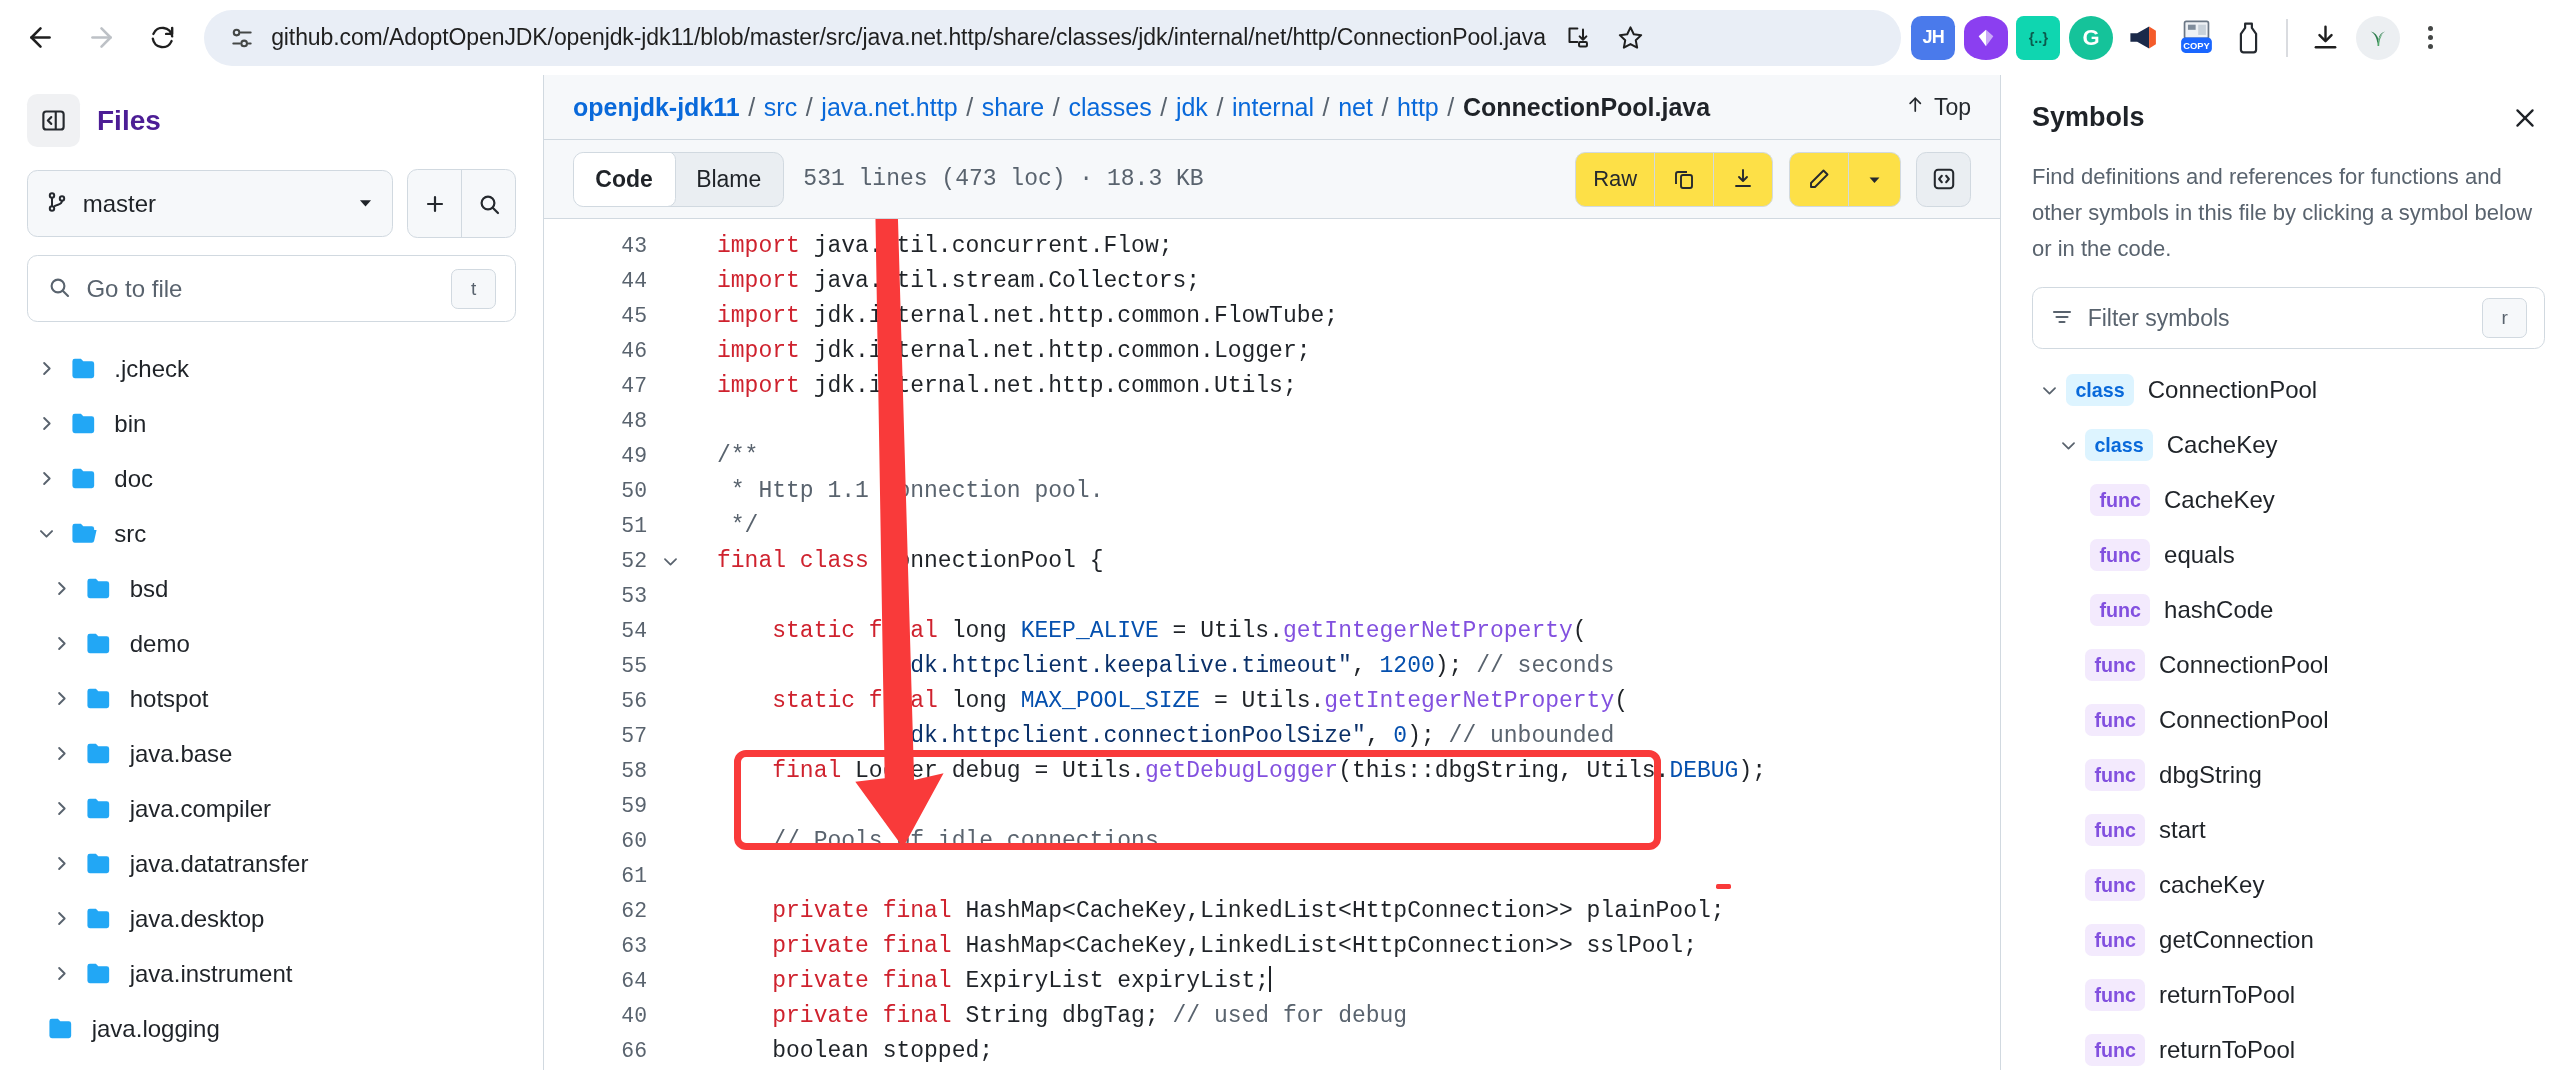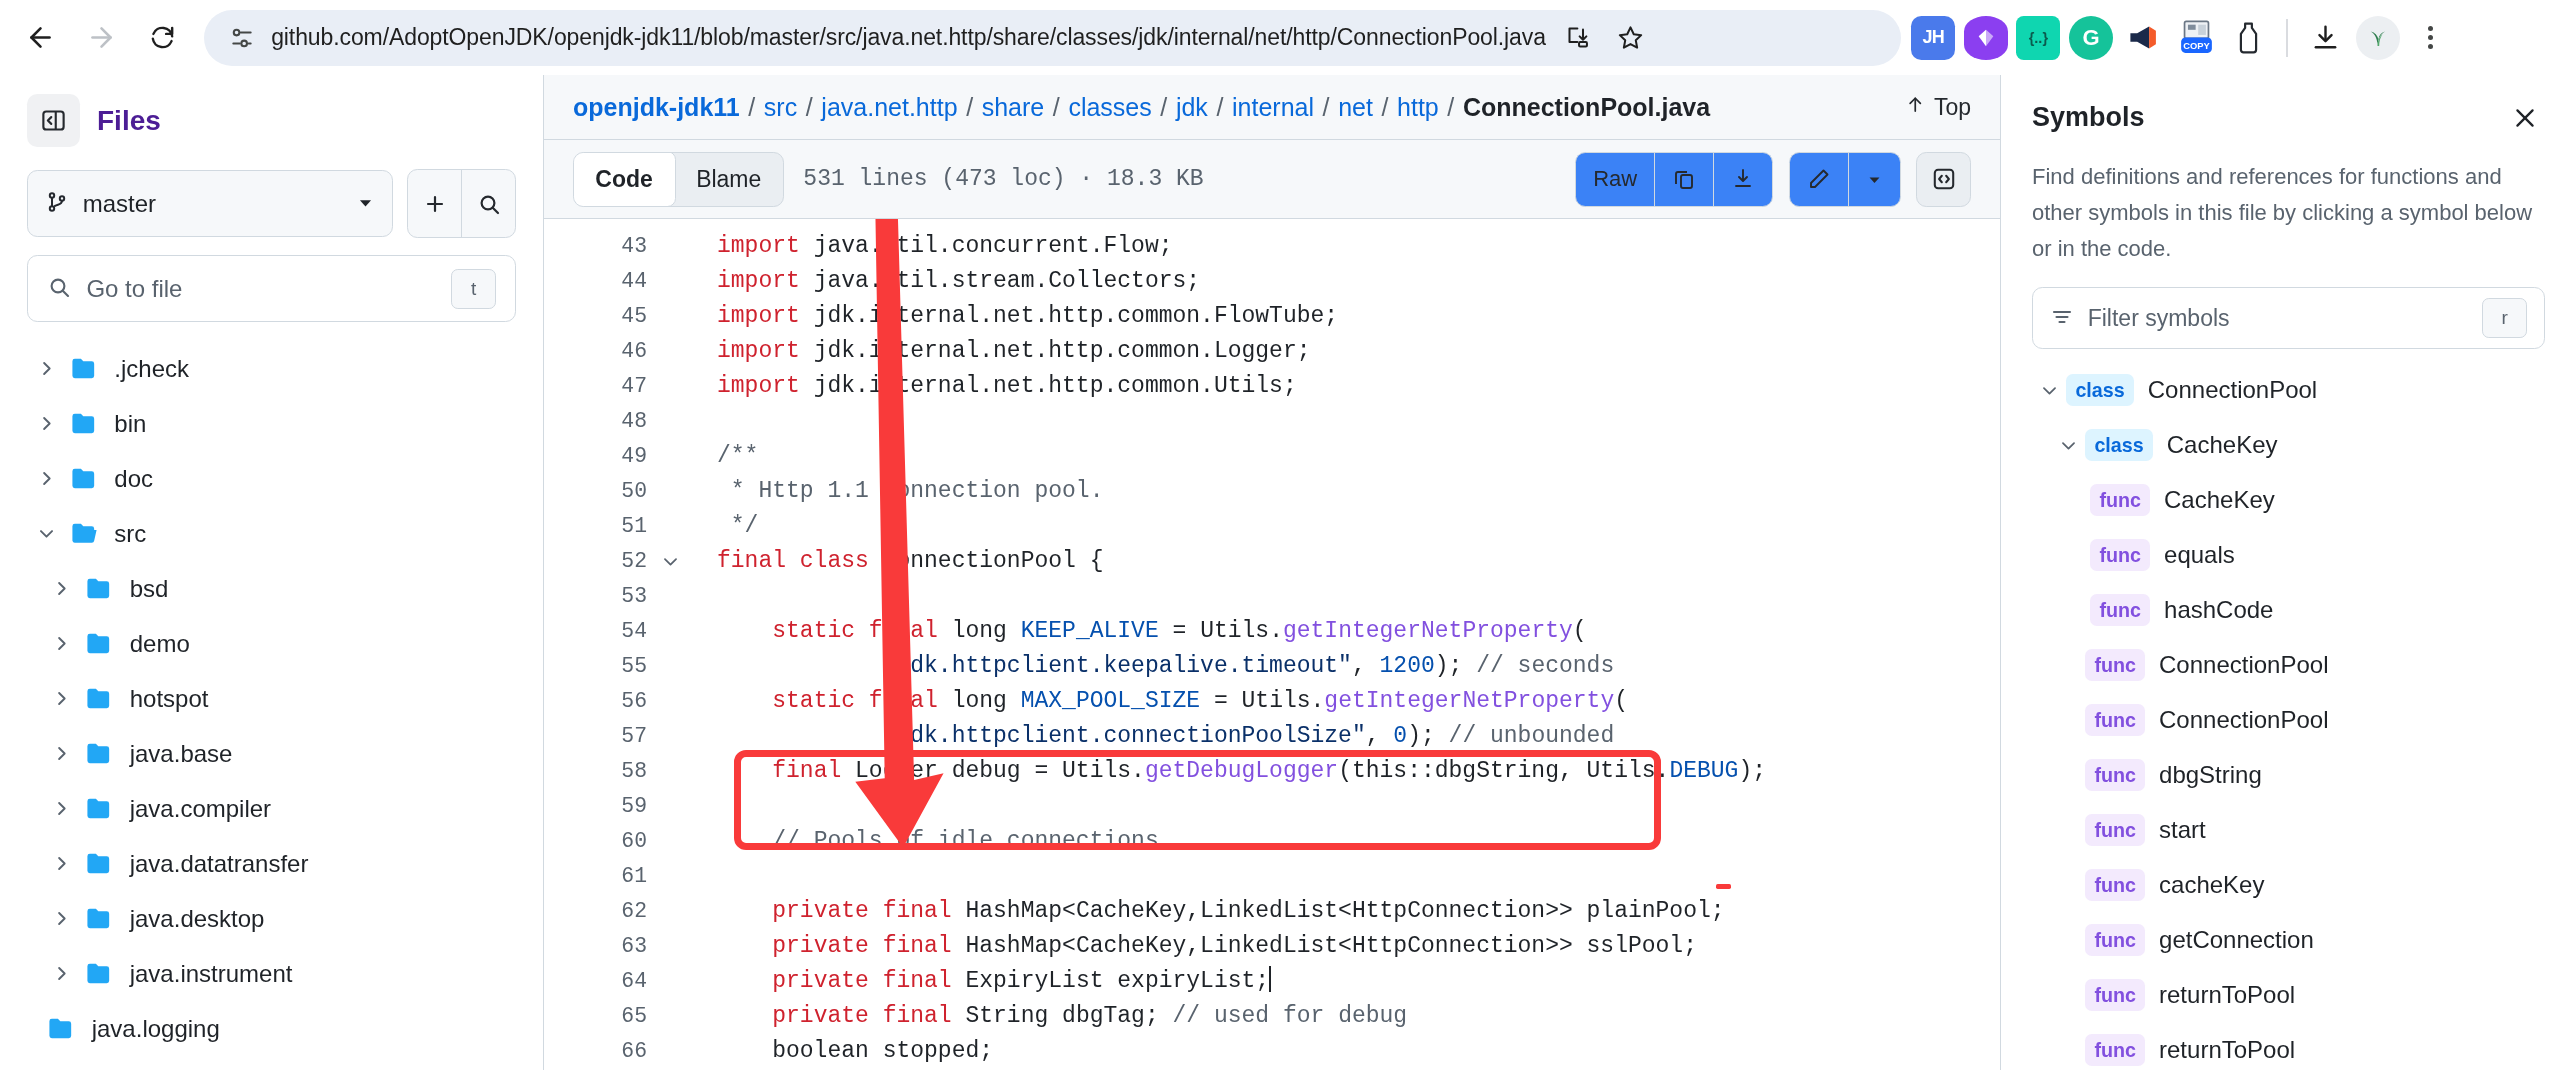--- a/index.html
+++ b/index.html
@@ -132,21 +132,21 @@
   .seg {
     display:flex; height: 53px; border: 1.7px solid #d1d9e0; border-radius: 10.3px; overflow:hidden; background:#eaeef2;
   }
   .seg-item {
     display:flex; align-items:center; justify-content:center;
     padding: 0 22px; font-size: 23px; color:#1f2328;
   }
   .seg-item.active { background:#ffffff; font-weight:600; border-radius:8.6px; margin:-1.7px; border: 1.7px solid #d1d9e0; }
   .file-meta { font-size: 23px; color:#59636e; font-family: "Liberation Mono", monospace; }
   .toolbar-right { margin-left:auto; display:flex; align-items:center; gap: 15.4px; }
-  .btn-group { display:flex; height: 53px; border:1.7px solid #d1d9e0; border-radius:10.3px; overflow:hidden; background:#3b82f6; }
+  .btn-group { display:flex; height: 53px; border:1.7px solid #d1d9e0; border-radius:10.3px; overflow:hidden; background:#fde047; }
   .btn-g-item { display:flex; align-items:center; justify-content:center; padding: 0 17px; font-size:22px; color:#25292e; }
   .btn-g-item + .btn-g-item { border-left: 1.7px solid #d1d9e0; }
   .btn-icon-sq {
     width: 53px; height: 53px; border:1.7px solid #d1d9e0; border-radius:10.3px;
     background:#eaeef2; display:flex; align-items:center; justify-content:center; color:#25292e;
   }
 
   .code-scroll { flex:1; position:relative; overflow:hidden; background:#fff; }
   .code-lines { padding-top: 10.3px; font-family: "Liberation Mono", monospace; font-size: 23px; line-height: 35px; }
   .cl { display:flex; align-items:center; height: 35px; white-space:pre; }
@@ -634,21 +634,21 @@
             <div class="cl"><span class="ln">55</span><span class="fold"></span><span class="ctext">            <span class="st">"jdk.httpclient.keepalive.timeout"</span>, <span class="nu">1200</span>); <span class="cm">// seconds</span></span></div>
             <div class="cl"><span class="ln">56</span><span class="fold"></span><span class="ctext">    <span class="k">static final</span> long <span class="cn">MAX_POOL_SIZE</span> = Utils.<span class="fn">getIntegerNetProperty</span>(</span></div>
             <div class="cl"><span class="ln">57</span><span class="fold"></span><span class="ctext">            <span class="st">"jdk.httpclient.connectionPoolSize"</span>, <span class="nu">0</span>); <span class="cm">// unbounded</span></span></div>
             <div class="cl"><span class="ln">58</span><span class="fold"></span><span class="ctext">    <span class="k">final</span> Logger debug = Utils.<span class="fn">getDebugLogger</span>(this::dbgString, Utils.<span class="cn">DEBUG</span>);</span></div>
             <div class="cl"><span class="ln">59</span><span class="fold"></span><span class="ctext"></span></div>
             <div class="cl"><span class="ln">60</span><span class="fold"></span><span class="ctext">    <span class="cm">// Pools of idle connections</span></span></div>
             <div class="cl"><span class="ln">61</span><span class="fold"></span><span class="ctext"></span></div>
             <div class="cl"><span class="ln">62</span><span class="fold"></span><span class="ctext">    <span class="k">private final</span> HashMap&lt;CacheKey,LinkedList&lt;HttpConnection&gt;&gt; plainPool;</span></div>
             <div class="cl"><span class="ln">63</span><span class="fold"></span><span class="ctext">    <span class="k">private final</span> HashMap&lt;CacheKey,LinkedList&lt;HttpConnection&gt;&gt; sslPool;</span></div>
             <div class="cl"><span class="ln">64</span><span class="fold"></span><span class="ctext">    <span class="k">private final</span> ExpiryList expiryList;<span class="caret-bar"></span></span></div>
-            <div class="cl"><span class="ln">65</span><span class="fold"></span><span class="ctext">    <span class="k">private final</span> String dbgTag; <span class="cm">// used for debug</span></span></div>
+            <div class="cl"><span class="ln">40</span><span class="fold"></span><span class="ctext">    <span class="k">private final</span> String dbgTag; <span class="cm">// used for debug</span></span></div>
             <div class="cl"><span class="ln">66</span><span class="fold"></span><span class="ctext">    boolean stopped;</span></div>
           </div>
 
         <div class="annot">
           <svg width="100%" height="100%" viewBox="0 0 2376 984" preserveAspectRatio="none" style="position:absolute;inset:0;">
             <g>
               <path d="M540 -40 L576 -40 L604 648 L652 640 L586 726 L508 650 L556 646 Z" fill="#f93a3a"></path>
             </g>
           </svg>
           <div class="hl-box" id="hl-box" style="left: 190px; top: 531px; width: 913px; height: 86px; border-color: rgb(249, 58, 58);"></div>

